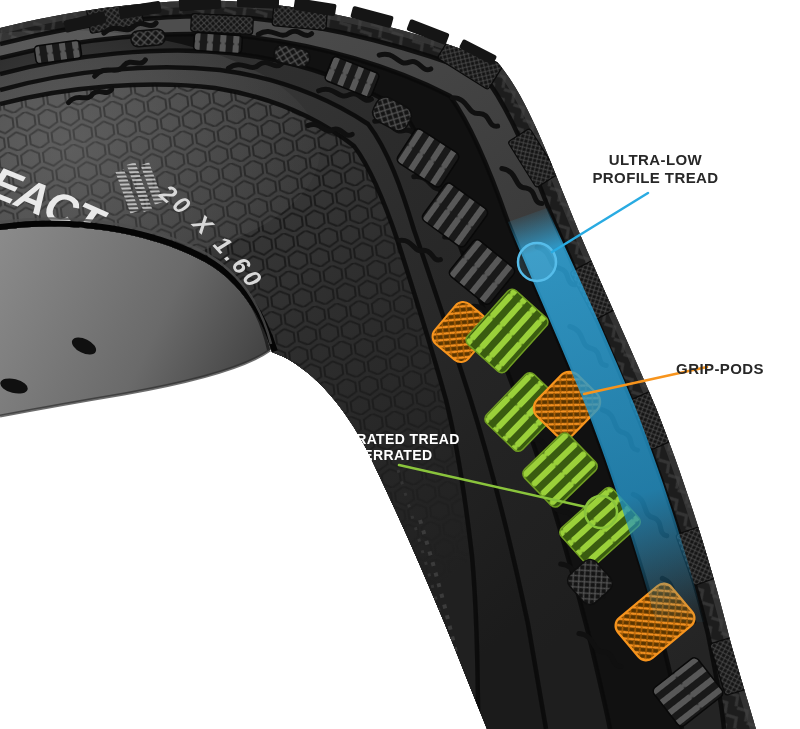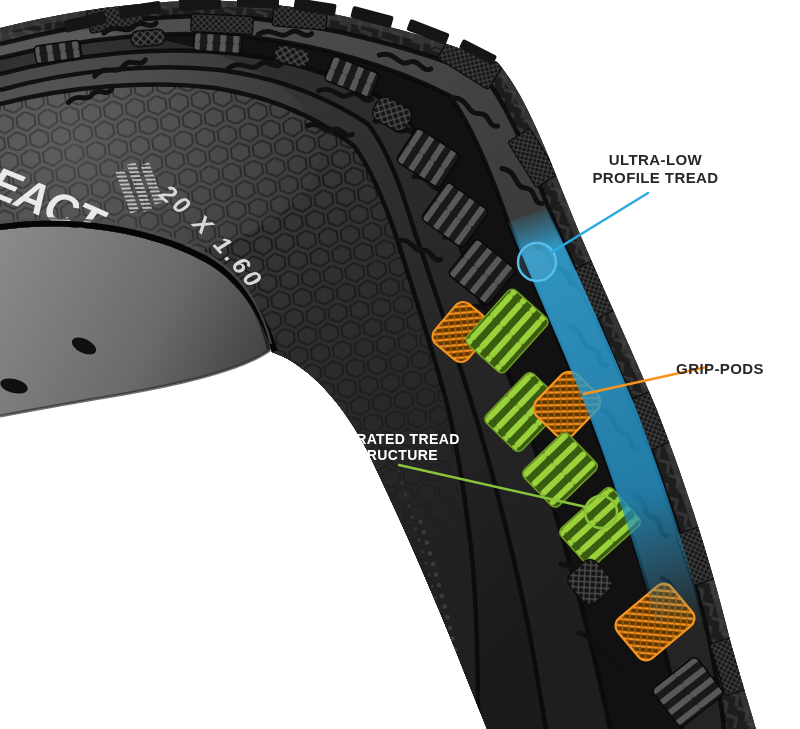--- a/index.html
+++ b/index.html
@@ -379,15 +379,15 @@
   <span>ULTRA-LOW</span>
   <span>PROFILE TREAD</span>
 </div>
 
 <div class="callout-label" id="label-grip" style="left:645px;top:344px;width:150px;margin-top:16px;">
   <span>GRIP-PODS</span>
 </div>
 
 <div class="callout-label" id="label-serrated" style="left:298px;top:431px;width:190px;">
   <span>SERRATED TREAD</span>
-  <span>STRUCTURE</span>
+  <span>SERRATED</span>
 </div>
 </div>
 
 </body></html>

